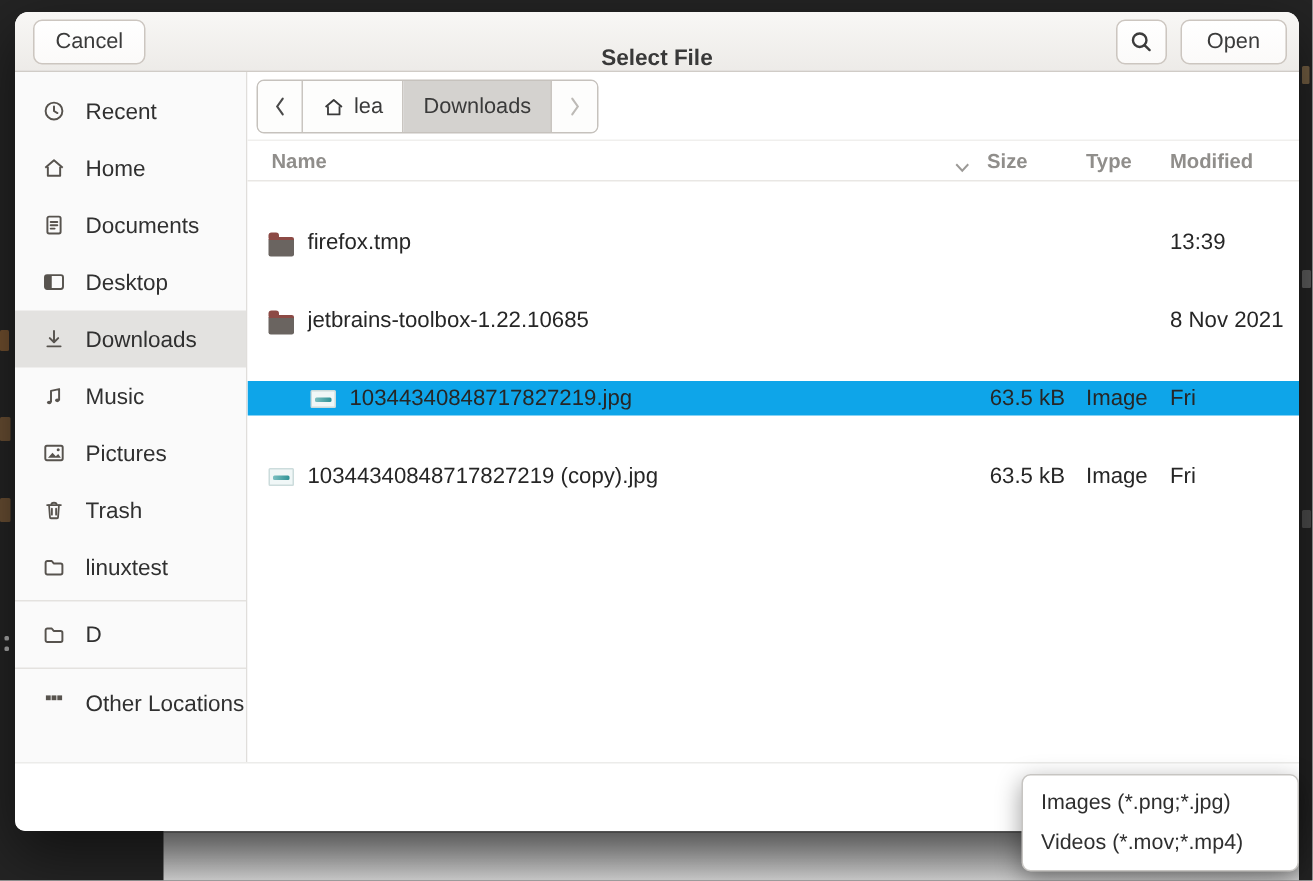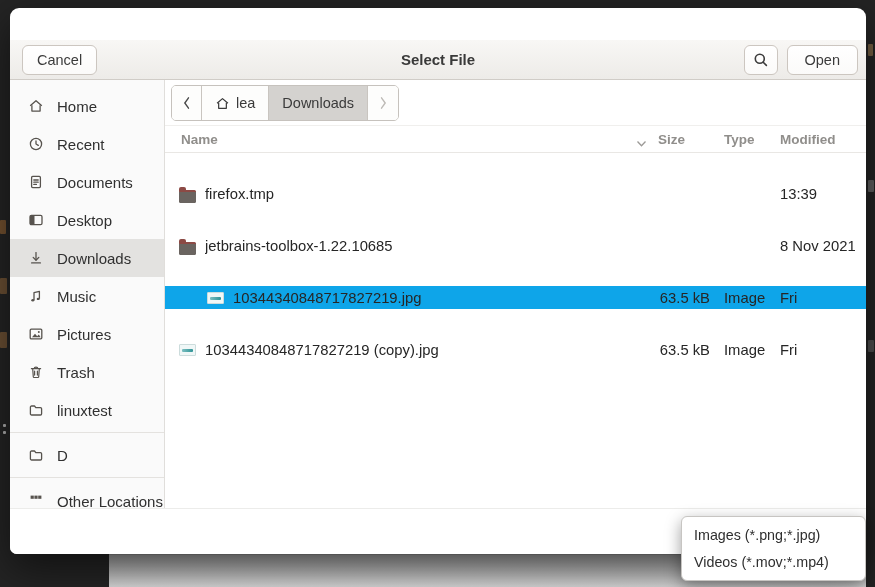--- a/index.html
+++ b/index.html
@@ -25,21 +25,21 @@
     background:#ffffff; border-radius:9px 9px 7px 7px;
     box-shadow:0 14px 40px rgba(0,0,0,.55);
     display:flex; flex-direction:column; overflow:hidden;
   }
 
   
   .headerbar {
     flex:0 0 40px; height:40px; position:relative;
     background:linear-gradient(#f8f7f5,#edebe8);
     border-bottom:1px solid #d0ccc7;
-    display:flex; align-items:center; justify-content:center;margin-top:32px;
+    display:flex; align-items:flex-end; justify-content:center;
   }
   .hb-title { font-weight:bold; font-size:15px; color:#393939; }
   .hb-btn {
     position:absolute; top:5px; height:30px;
     background:linear-gradient(#ffffff,#fbfaf9);
     border:1px solid #ccc6c0; border-radius:6px;
     display:flex; align-items:center; justify-content:center;
     font-size:14.5px; color:#3b3b3b; cursor:default;
   }
   .hb-cancel { left:12px; padding:0 14px; }
@@ -167,39 +167,39 @@
     <button class="hb-btn hb-open">Open</button>
   </div>
 
   <div class="dlg-body">
 
     <nav class="sidebar">
       <div id="sb-list">
   <div class="sb-item">
     <span class="sb-icon">
               <svg viewBox="0 0 16 16">
+                <g stroke="#57534e" stroke-width="1.3" fill="none" stroke-linecap="round">
+                  <circle cx="8" cy="8" r="5.6"></circle>
+                  <path d="M8 4.9V8l2.3 1.4"></path>
+                </g>
+              </svg>
+            </span>
+    <span class="sb-label">Recent</span>
+  </div>
+
+  <div class="sb-item">
+    <span class="sb-icon">
+              <svg viewBox="0 0 16 16">
                 <g stroke="#57534e" stroke-width="1.3" fill="none" stroke-linejoin="round">
                   <path d="M2.2 7.8 8 2.8l5.8 5"></path>
                   <path d="M3.9 7.2v5.9h8.2V7.2"></path>
                 </g>
               </svg>
             </span>
     <span class="sb-label">Home</span>
-  </div>
-
-  <div class="sb-item">
-    <span class="sb-icon">
-              <svg viewBox="0 0 16 16">
-                <g stroke="#57534e" stroke-width="1.3" fill="none" stroke-linecap="round">
-                  <circle cx="8" cy="8" r="5.6"></circle>
-                  <path d="M8 4.9V8l2.3 1.4"></path>
-                </g>
-              </svg>
-            </span>
-    <span class="sb-label">Recent</span>
   </div>
 
   <div class="sb-item">
     <span class="sb-icon">
               <svg viewBox="0 0 16 16">
                 <g stroke="#57534e" stroke-width="1.3" fill="none" stroke-linecap="round">
                   <rect x="3.6" y="2.4" width="8.8" height="11.2" rx="1.1"></rect>
                   <path d="M5.8 6h4.4M5.8 8.2h4.4M5.8 10.4h2.6"></path>
                 </g>
               </svg>

